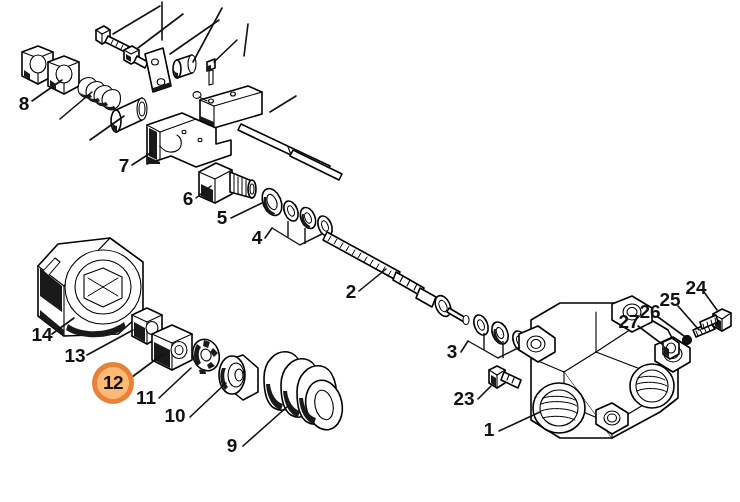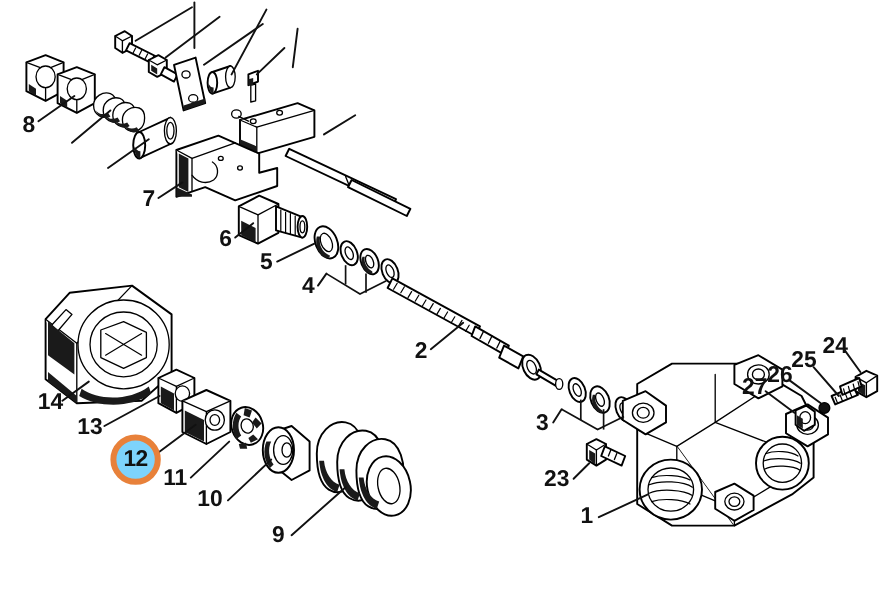--- a/index.html
+++ b/index.html
@@ -450,17 +450,17 @@
       <text class="part-label" x="175" y="422" text-anchor="middle">10</text>
       <text class="part-label" x="232" y="452" text-anchor="middle">9</text>
       <text class="part-label" x="696" y="294" text-anchor="middle">24</text>
       <text class="part-label" x="670" y="306" text-anchor="middle">25</text>
       <text class="part-label" x="650" y="318" text-anchor="middle">26</text>
       <text class="part-label" x="629" y="328" text-anchor="middle">27</text>
     </g>
 
   </svg>
 
-  <div id="callout-badge" style="width: 42px; height: 42px; left: 92px; top: 362px; background: #7dd3fc; border: 5px solid rgb(232, 129, 58); color: rgb(17, 17, 17);">
+  <div id="callout-badge" style="width: 42px; height: 42px; left: 92px; top: 362px; background: #fdba74; border: 5px solid rgb(232, 129, 58); color: rgb(17, 17, 17);">
     <span>12</span>
   </div>
 
 </div>
 
 </body></html>

